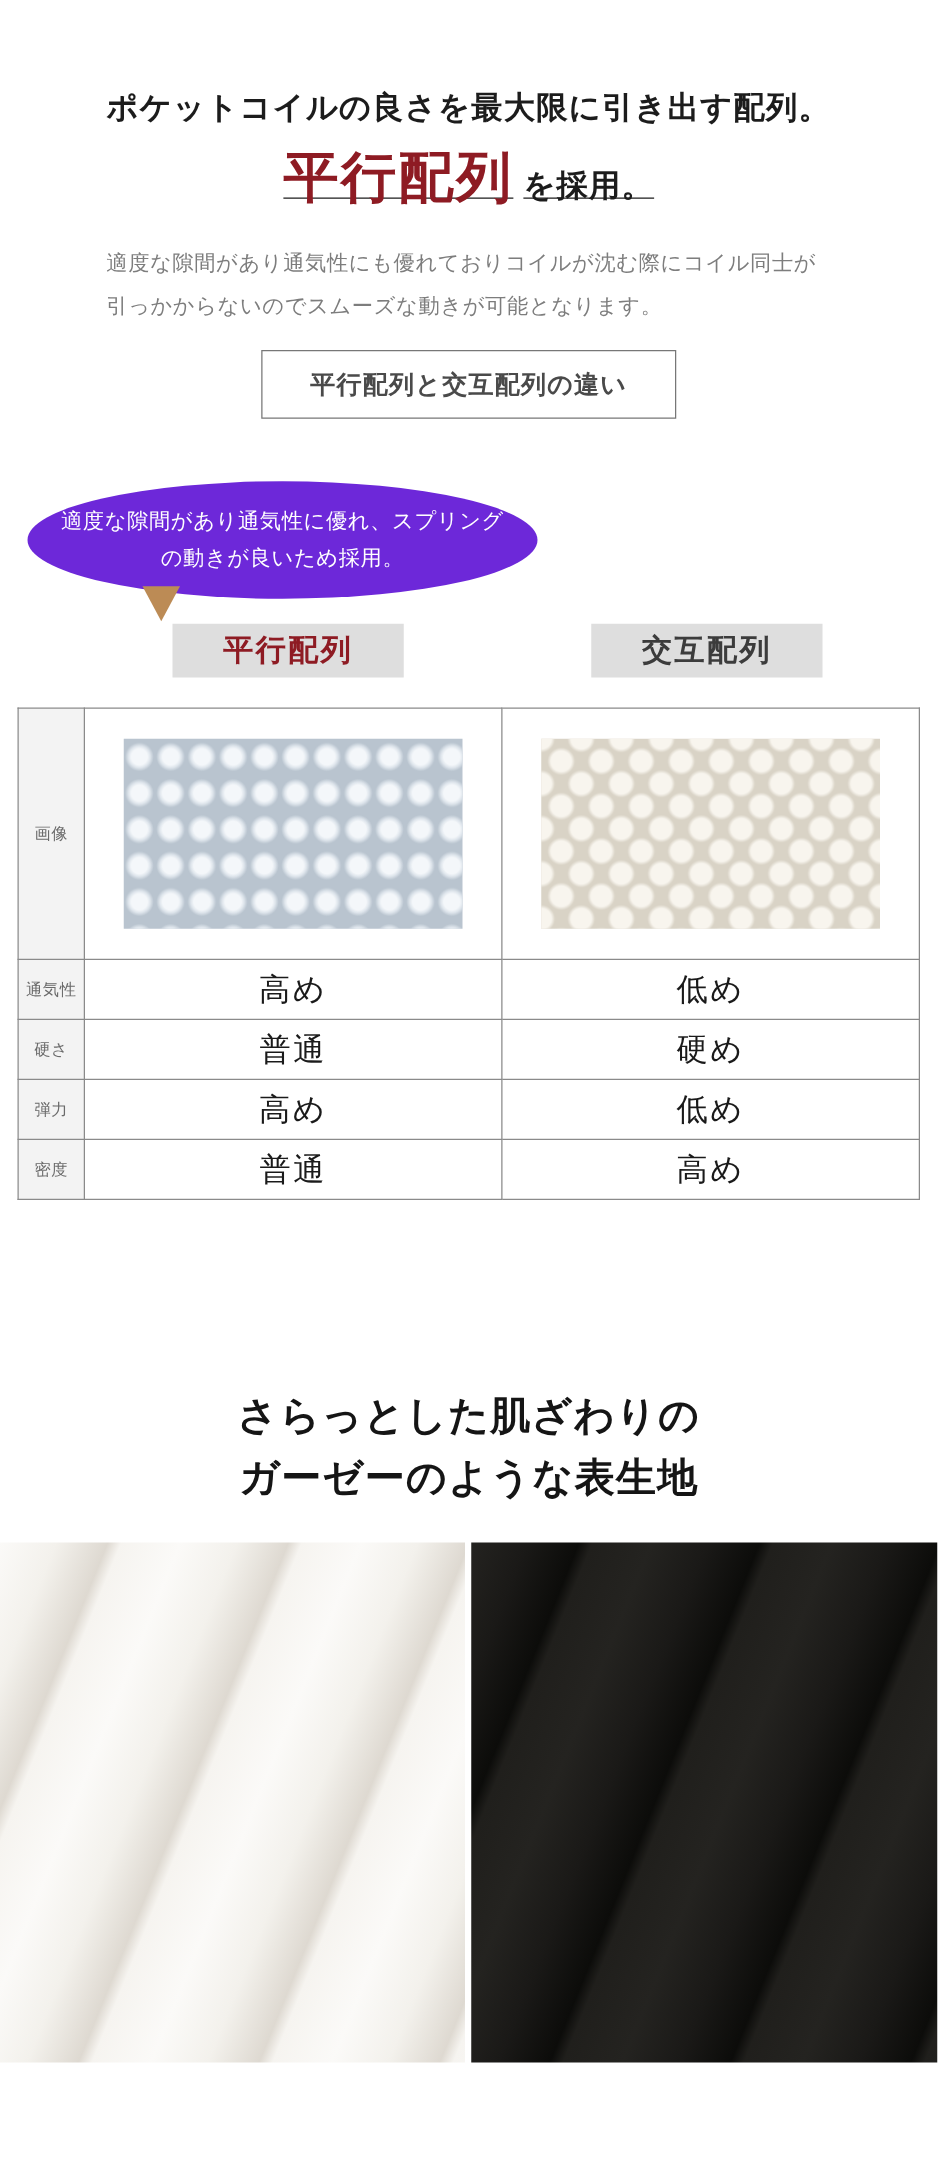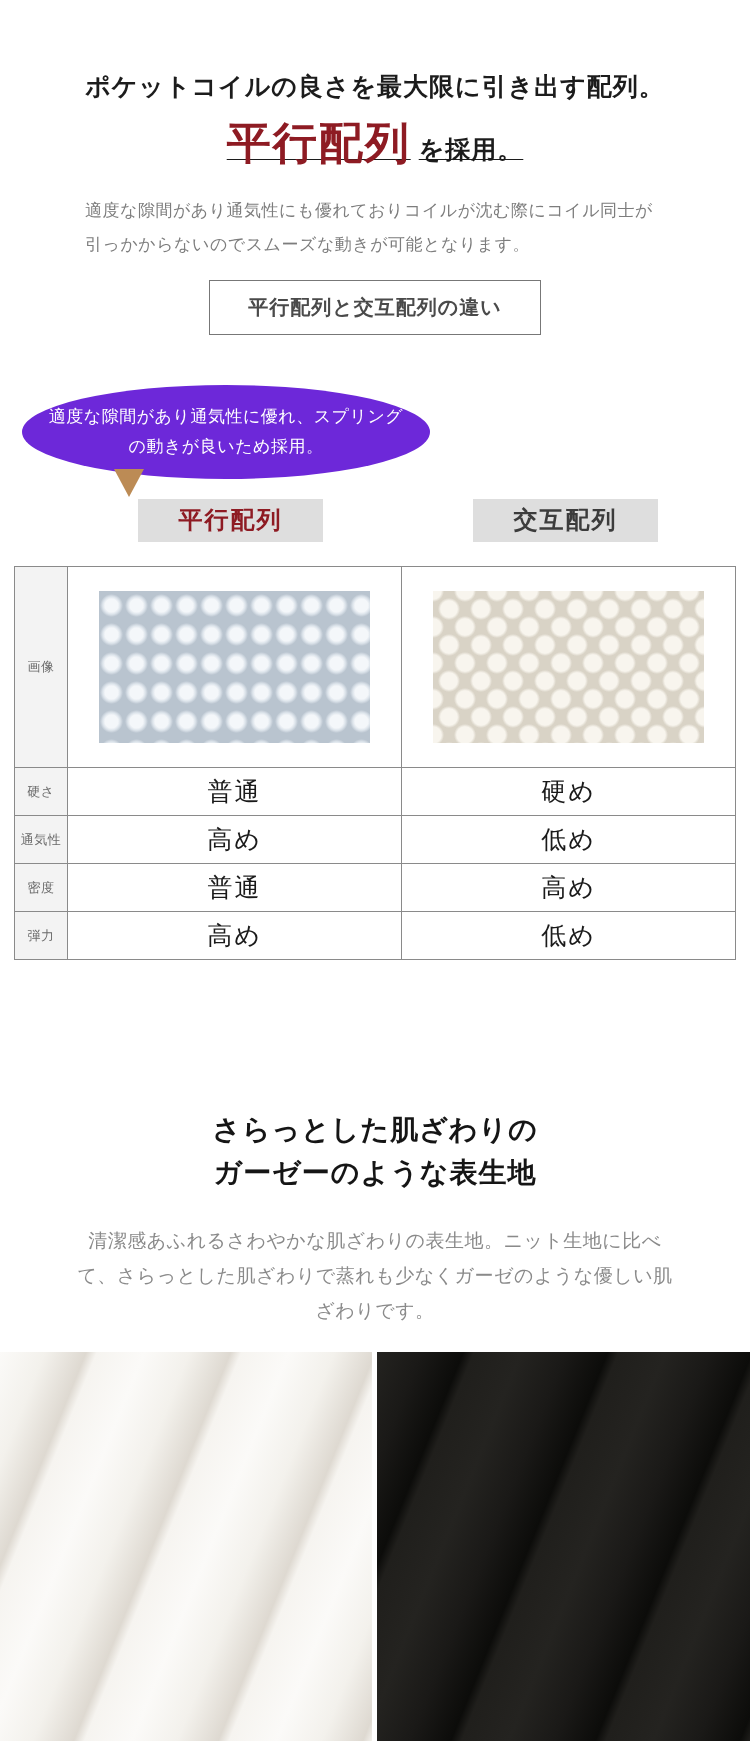--- a/index.html
+++ b/index.html
@@ -64,21 +64,21 @@
   .coil-alternate{
     background-color:#d9d3c6;
     background-image:
       radial-gradient(circle, #f8f5ee 0 34%, rgba(248,245,238,0) 46%),
       radial-gradient(circle, #f8f5ee 0 34%, rgba(248,245,238,0) 46%);
     background-size:32px 36px,32px 36px;
     background-position:0 0,16px 18px;
   }
   .fabric-section{margin-top:148px;}
   .fabric-heading{
-    text-align:center;font-size:28px;font-weight:bold;color:#151515;
+    text-align:center;font-size:32px;font-weight:bold;color:#151515;
     line-height:1.55;letter-spacing:1px;
   }
   .fabric-desc{
     width:600px;margin:28px auto 0;text-align:center;
     font-size:19px;color:#8a8a8a;line-height:1.85;letter-spacing:0.5px;
   }
   .fabric-photos{display:flex;margin-top:24px;height:416px;background:#ffffff;}
   .fabric-photo.white{
     width:372px;height:100%;
     background:repeating-linear-gradient(112deg,
@@ -119,48 +119,47 @@
         <tr class="image-row">
           <th class="row-label">画像</th>
           <td>
             <div class="coil-photo coil-parallel"></div>
           </td>
           <td>
             <div class="coil-photo coil-alternate"></div>
           </td>
         </tr>
         <tr>
+          <th class="row-label">通気性</th>
+          <td class="val">高め</td>
+          <td class="val">低め</td>
+        </tr>
+        <tr>
           <th class="row-label">硬さ</th>
           <td class="val">普通</td>
           <td class="val">硬め</td>
         </tr>
         <tr>
-          <th class="row-label">通気性</th>
+          <th class="row-label">弾力</th>
           <td class="val">高め</td>
           <td class="val">低め</td>
         </tr>
         <tr>
           <th class="row-label">密度</th>
           <td class="val">普通</td>
           <td class="val">高め</td>
-        </tr>
-        <tr>
-          <th class="row-label">弾力</th>
-          <td class="val">高め</td>
-          <td class="val">低め</td>
         </tr>
       </tbody>
     </table>
   </section>
 
   <section class="fabric-section">
     <h2 class="fabric-heading">
       <span>さらっとした肌ざわりの</span><br>
       <span>ガーゼーのような表生地</span>
     </h2>
-    <p class="fabric-desc">清潔感あふれるさわやかな肌ざわりの表生地。ニット生地に比べて、さらっとした肌ざわりで蒸れも少なくガーゼのような優しい肌ざわりです。</p>
     <div class="fabric-photos">
       <div class="fabric-photo white"></div>
       <div class="fabric-photo black"></div>
     </div>
   </section>
 
 </div>
 
 </body></html>

